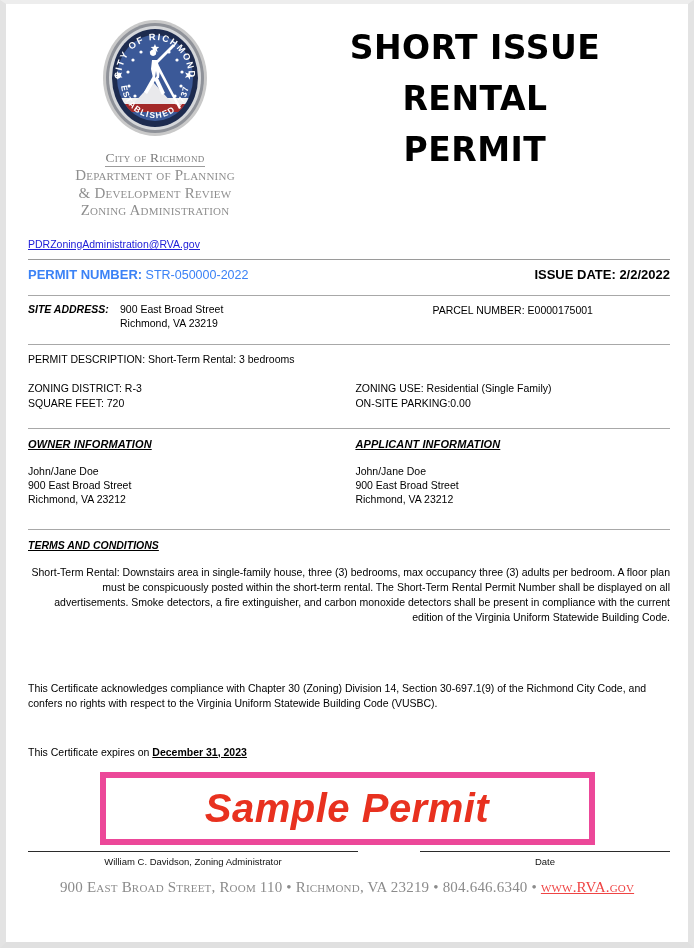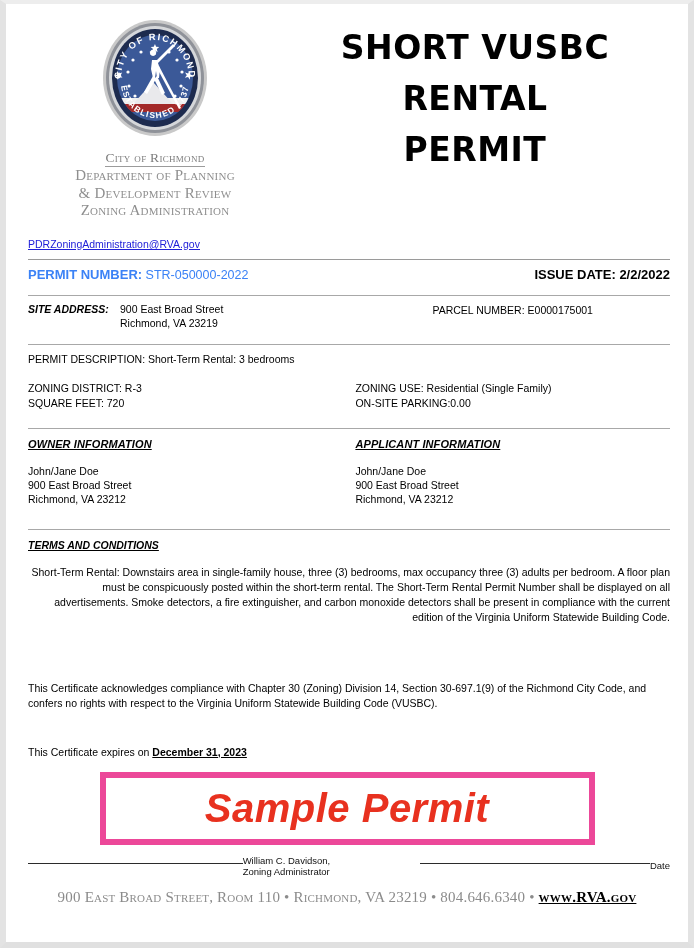--- a/index.html
+++ b/index.html
@@ -240,21 +240,21 @@
 
   
   .sig-row {
     display: flex;
     flex-direction: row;
     padding: 6px 18px 0 22px;
     justify-content: space-between;
   }
   .sig-col {
     display: flex;
-    flex-direction: row;
+    flex-direction: column;
     align-items: center;
   }
   .sig-col.left { width: 330px; }
   .sig-col.right { width: 250px; }
   .sig-line {
     width: 100%;
     border-top: 1.6px solid #2b2b2b;
     height: 0;
   }
   .sig-caption {
@@ -267,23 +267,22 @@
   .footer {
     text-align: center;
     padding-top: 12px;
     color: #8b8b8b;
     font-family: "Liberation Serif", serif;
     font-variant: small-caps;
     font-size: 15px;
     letter-spacing: 0.2px;
   }
   .footer a, .footer .url {
-    color: #000000;
-    text-decoration: underline;
-    font-weight: bold;
+    color: #ef4444;
+    text-decoration: underline;
   }
 </style>
 </head>
 <body>
 
 <div class="page">
  <div class="inner">
 
   <div class="header">
     <div class="header-left">
@@ -344,21 +343,21 @@
 
       <div class="dept-block">
         <div class="dept-title">City of Richmond</div>
         <span class="dept-line">Department of Planning</span>
         <span class="dept-line">&amp; Development Review</span>
         <span class="dept-line">Zoning Administration</span>
       </div>
     </div>
 
     <div class="header-right">
-      <div class="doc-title-line">SHORT VUSBC</div>
+      <div class="doc-title-line">SHORT ISSUE</div>
       <div class="doc-title-line">RENTAL</div>
       <div class="doc-title-line">PERMIT</div>
     </div>
   </div>
 
   <div class="email-row">
     <a class="email-link" href="#">PDRZoningAdministration@RVA.gov</a>
   </div>
 
   <div class="rule"></div>

